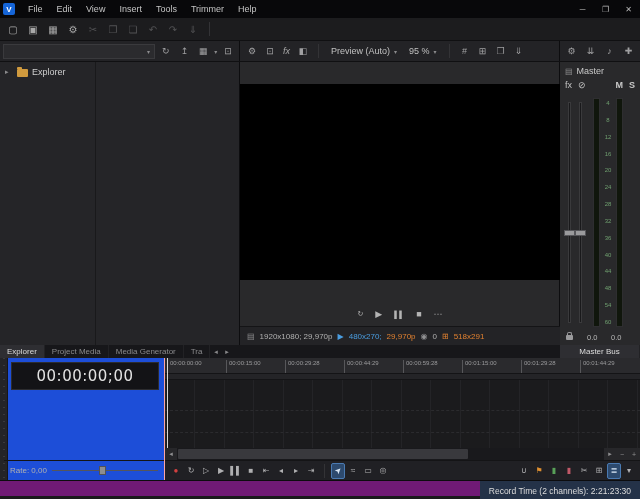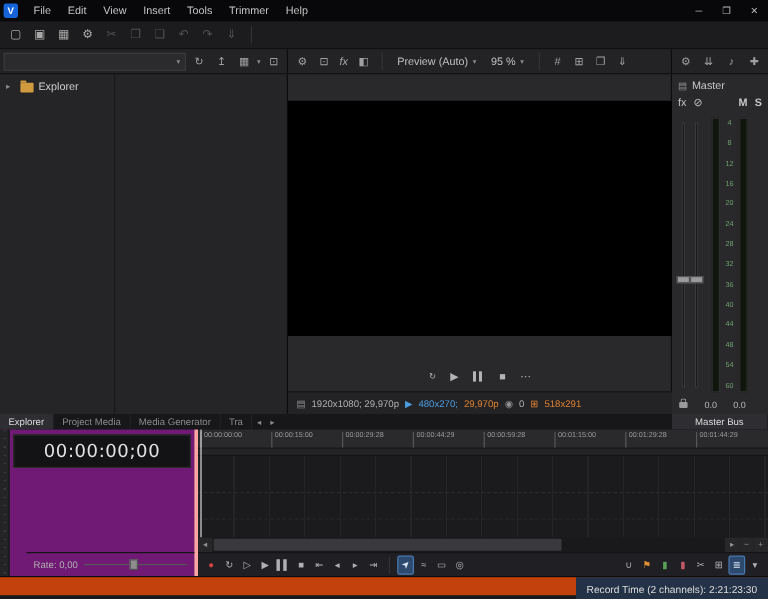--- a/index.html
+++ b/index.html
@@ -83,28 +83,28 @@
 
   
   #tabrow{position:absolute;left:0;top:345px;width:640px;height:13px;background:#17171a;font-size:8px}
   .tabgrp{position:absolute;top:0;height:13px;display:flex}
   .tab{padding:0 7px;display:flex;align-items:center;color:#8a8a8c;border-right:1px solid #222225;white-space:nowrap}
   .tab.active{background:#2e2e32;color:#dcdcdc}
   .tab-arrow{width:11px;display:flex;align-items:center;justify-content:center;color:#8a8a8c;font-size:7px}
 
   
   #timeline{position:absolute;left:0;top:358px;width:640px;height:122px;background:#1d1d1f}
-  #tl-left{position:absolute;left:0;top:0;width:165px;height:122px;background:#701a75;border-right:3px solid #fca5a5}
+  #tl-left{position:absolute;left:0;top:0;width:165px;height:122px;background:#1d4ed8;border-right:1px solid #fca5a5}
   .grip{position:absolute;left:0;top:0;width:8px;height:122px;background:#242427;border-right:1px solid #161618;
     background-image:repeating-linear-gradient(to bottom,#3a3a3d 0,#3a3a3d 1px,transparent 1px,transparent 7px);
     background-size:2px 100%;background-position:3px 0;background-repeat:no-repeat}
   .tc-box{position:absolute;left:11px;top:4px;width:148px;height:28px;background:#131316;border:1px solid #2c2c2f;
     display:flex;align-items:center;justify-content:center;font-family:"DejaVu Sans",sans-serif;
     font-size:15px;color:#e2e2e2;letter-spacing:.5px}
-  .rate-row{position:absolute;left:22px;right:0;bottom:0;height:20px;border-top:1px solid #141416;
+  .rate-row{position:absolute;left:4px;right:0;bottom:0;height:20px;border-top:1px solid #141416;
     display:flex;align-items:center;font-size:8px;color:#b0b0b0;padding:0 6px;gap:5px}
   .rate-slider{position:relative;flex:1;height:11px}
   .rate-track{position:absolute;left:0;right:0;top:5px;height:1px;background:#56565a}
   .rate-handle{position:absolute;left:44%;top:1px;width:7px;height:9px;background:#8e8e90;border:1px solid #525256}
 
   #tl-right{position:absolute;left:165px;top:0;width:475px;height:122px}
   .ruler{position:absolute;left:0;top:0;width:475px;height:16px;background:#2a2a2d;border-bottom:1px solid #141416;overflow:hidden}
   .stamp{position:absolute;top:2px;font-size:6px;color:#9a9a9c;border-left:1px solid #57575a;padding-left:2px;height:14px;white-space:nowrap}
   .marker-lane{position:absolute;left:0;top:16px;width:475px;height:6px;background:#242427;border-bottom:1px solid #141416}
   .tl-body{position:absolute;left:0;top:22px;width:475px;height:68px;background:#1b1b1d;
@@ -121,21 +121,21 @@
     color:#b0b0b2;font-size:8px;border-radius:2px}
   .tt-btn.red{color:#d24040}
   .tt-btn.orange{color:#e09030}
   .tt-btn.green{color:#58a058}
   .tt-btn.pink{color:#c05868}
   .tt-btn.sel{background:#2d4a6e;border:1px solid #4a7ab2;color:#d8e6f4}
   .tool-arrow{transform:rotate(-45deg);display:inline-block}
   .grow{flex:1}
 
   
-  #statusbar{position:absolute;left:0;top:480px;width:640px;height:16px;background:#c2410c;border-top:1px solid #0c0c0e}
+  #statusbar{position:absolute;left:0;top:480px;width:640px;height:16px;background:#701a75;border-top:1px solid #0c0c0e}
   .rec-time{position:absolute;right:0;top:0;height:19px;display:flex;align-items:center;padding:0 9px;
     background:#243248;color:#dcdcdc;font-size:8.5px}
 </style>
 </head>
 <body>
 
 <div id="titlebar">
   <span class="logo">V</span>
   <span class="menu-item">File</span>
   <span class="menu-item">Edit</span>

